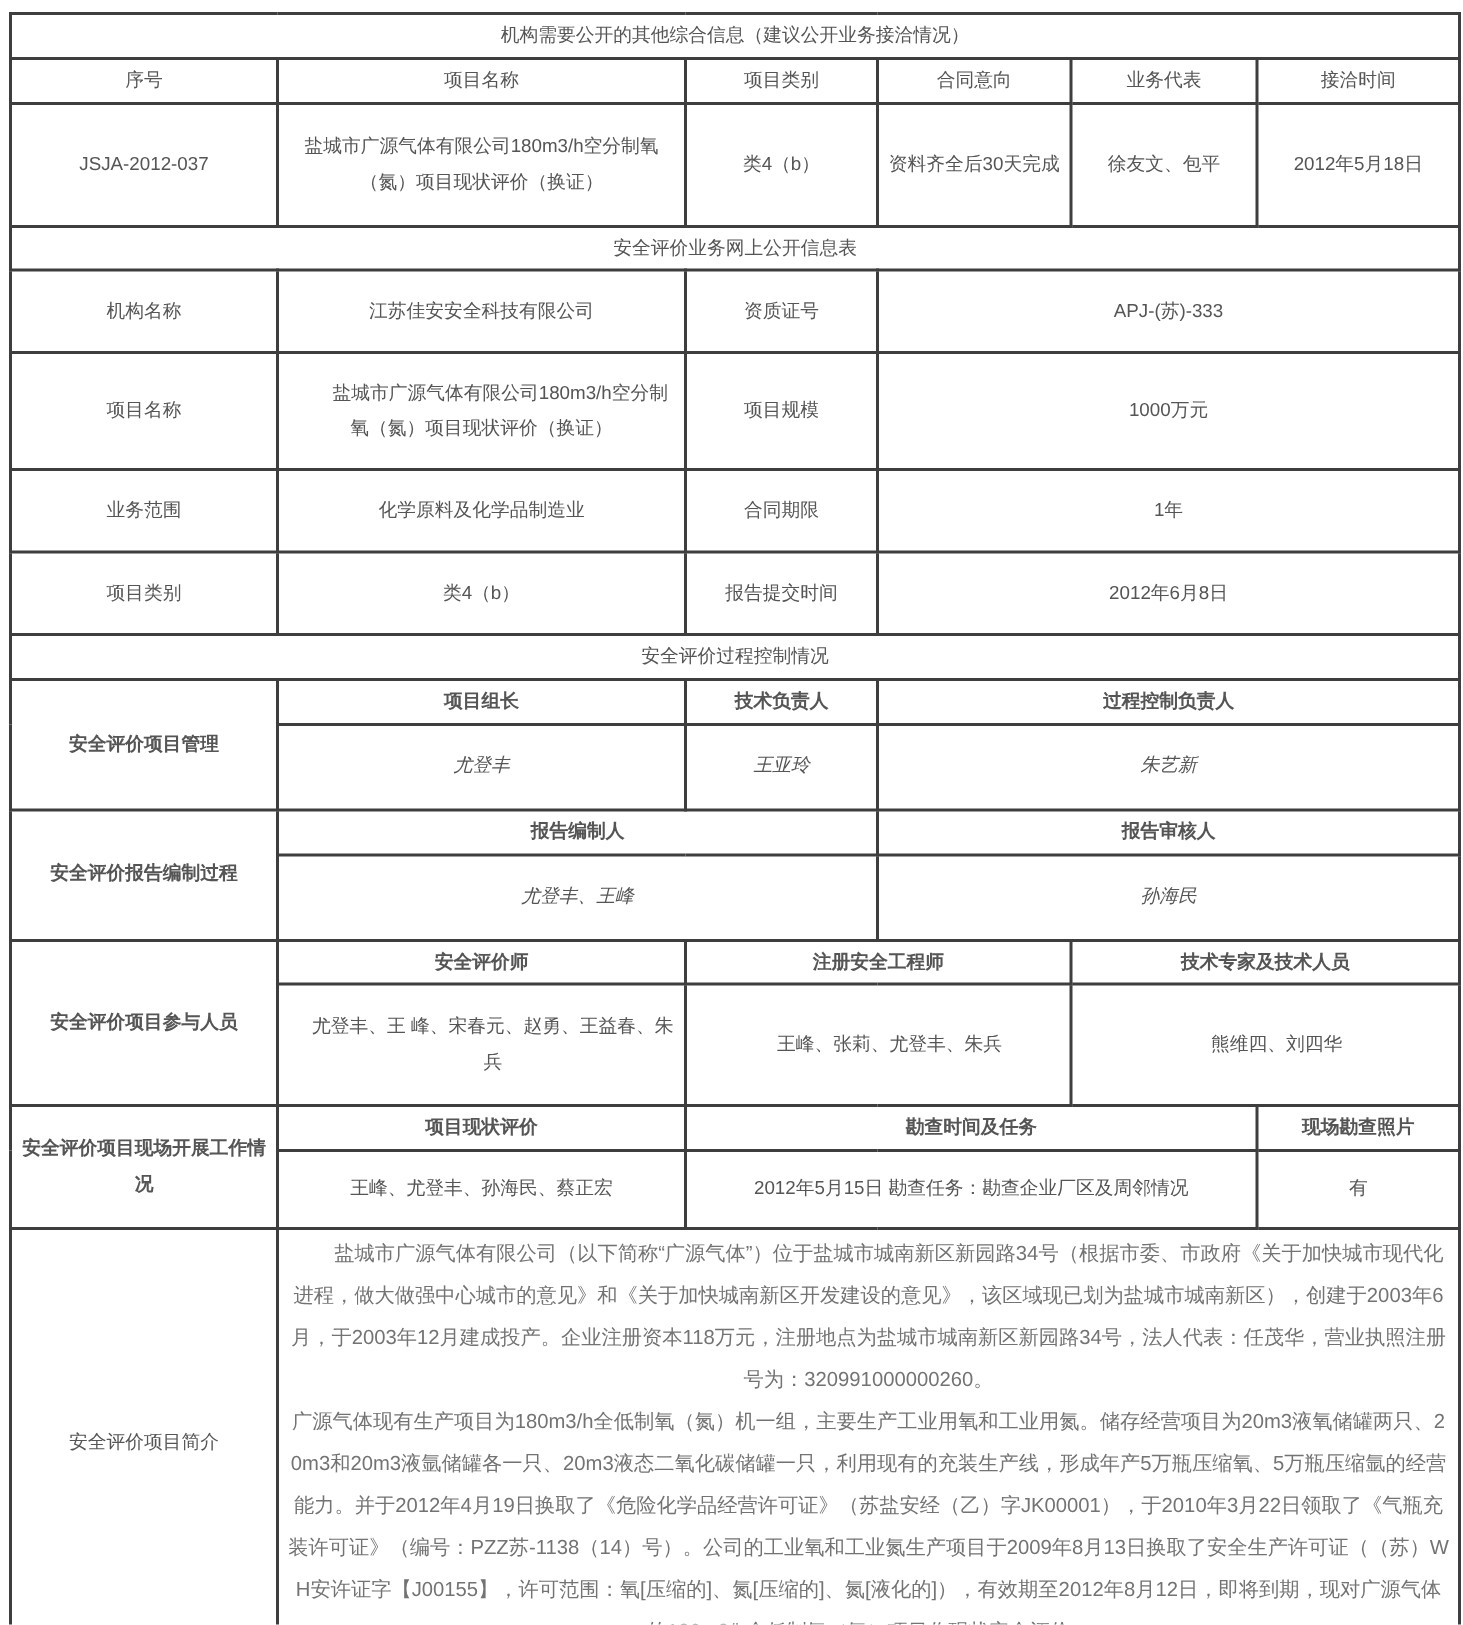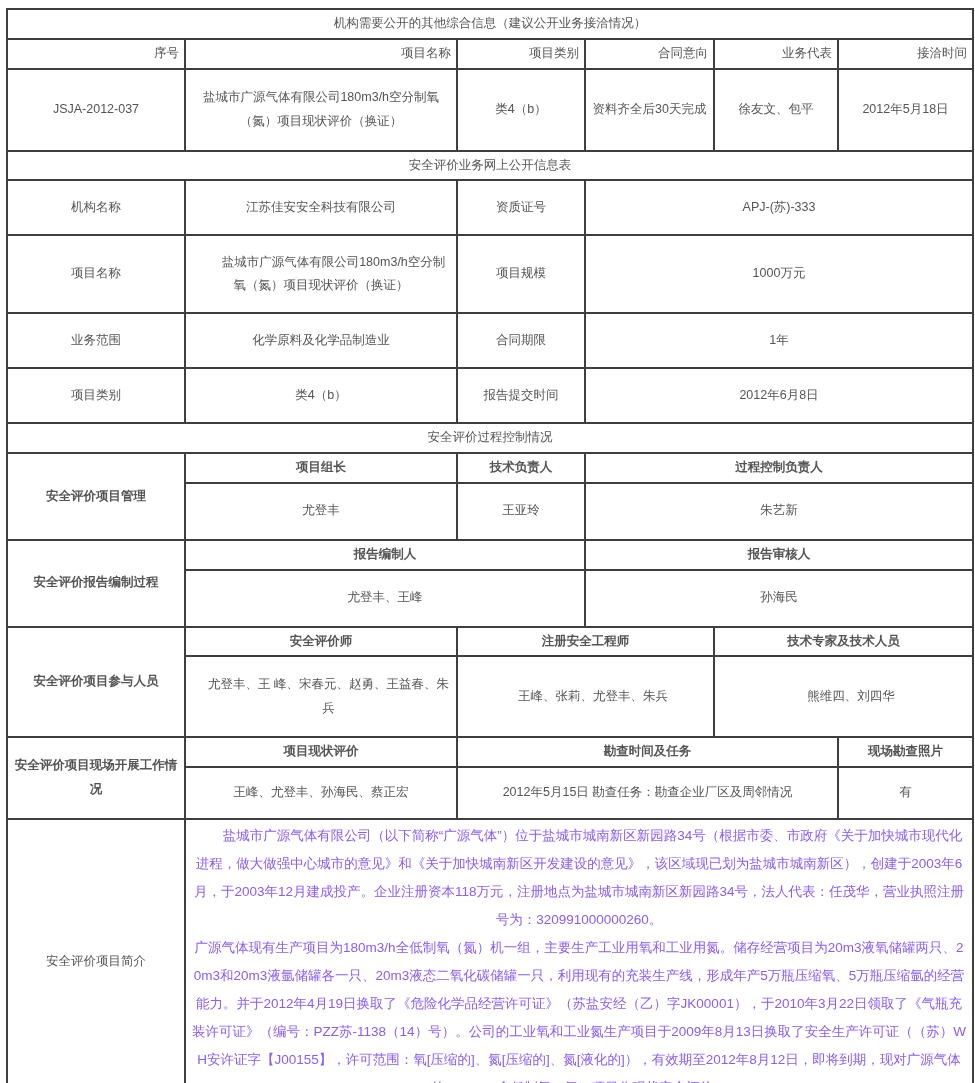--- a/index.html
+++ b/index.html
@@ -27,46 +27,46 @@
     vertical-align: middle;
     color: #555555;
     font-size: 12.5px;
     line-height: 1.9;
     padding: 2px 5px;
     background: #ffffff;
     overflow: hidden;
     word-break: break-all;
   }
   tr.r-title  td { height: 20px; }
-  tr.r-head   td { height: 21px; text-align: right; }
+  tr.r-head   td { height: 21px; }
   tr.r-data1  td { height: 76px; }
   tr.r-std    td { height: 49px; }
   tr.r-proj   td { height: 72px; }
   tr.r-subhead td { height: 20px; font-weight: bold; }
-  tr.r-names  td { height: 51px; }
+  tr.r-names  td { height: 51px; font-style: italic; }
   tr.r-names-tall td { height: 75px; padding-left: 20px; }
   tr.r-site   td { height: 46px; }
   tr.r-intro  td { height: 272px; }
 
   td.left-indent {
     text-align: left;
   }
   td.left-indent .wrap {
     text-indent: 2em;
   }
   td.intro-cell {
     text-align: left;
     padding: 6px 10px;
     vertical-align: middle;
   }
   td.intro-cell p {
     margin: 0;
     font-size: 13.5px;
     line-height: 28px;
-    color: #8b5cf6;
+    color: #737373;
     word-break: break-all;
   }
   td.intro-cell p.indent {
     text-indent: 2em;
   }
 </style>
 </head>
 <body>
 
 <div class="page">

